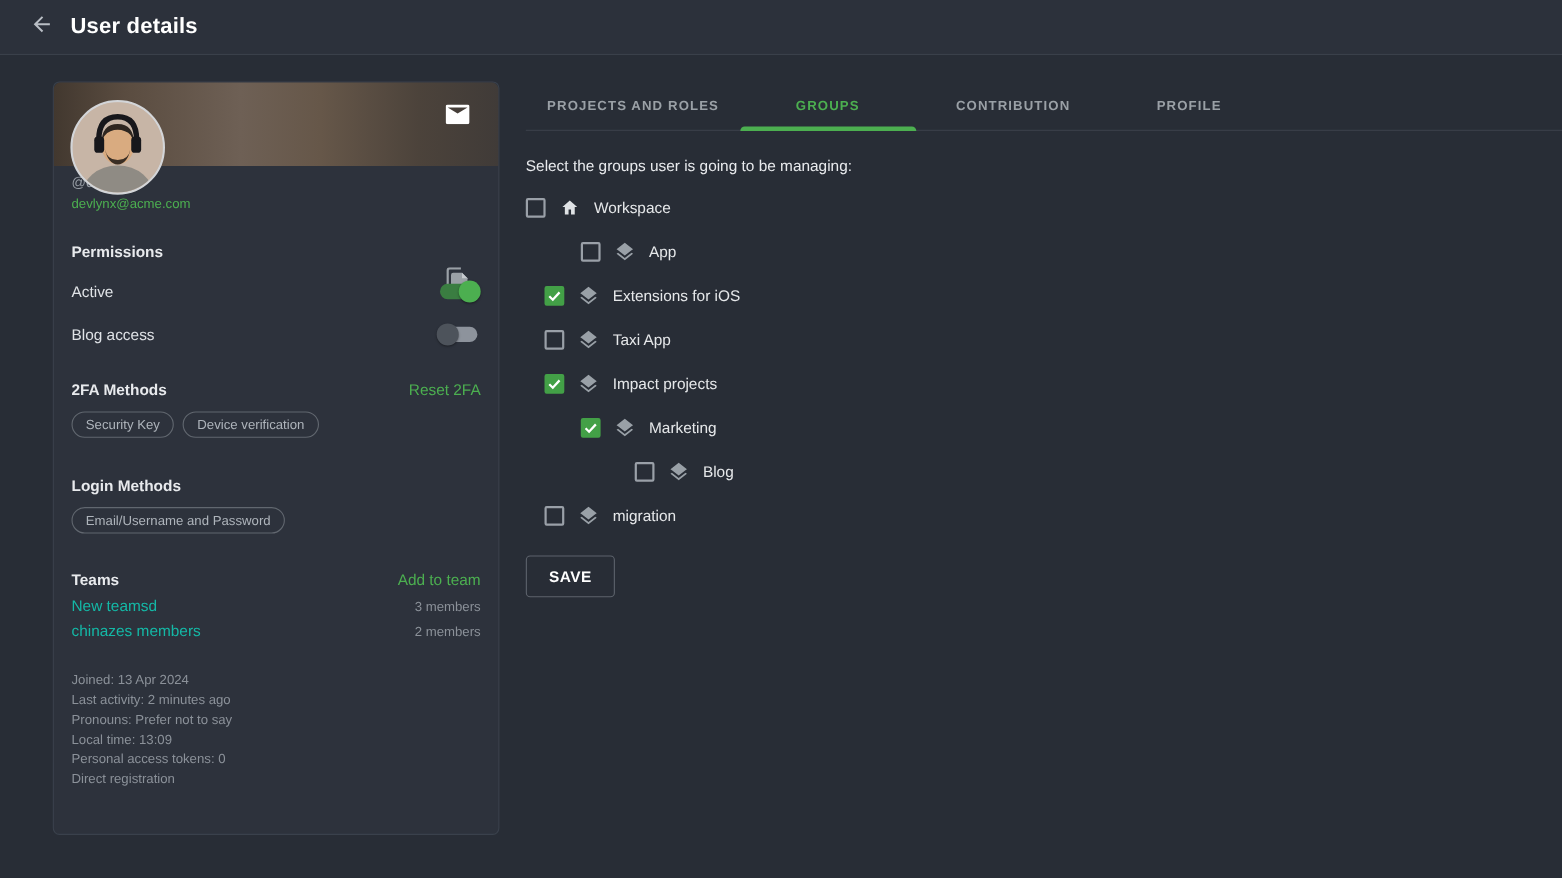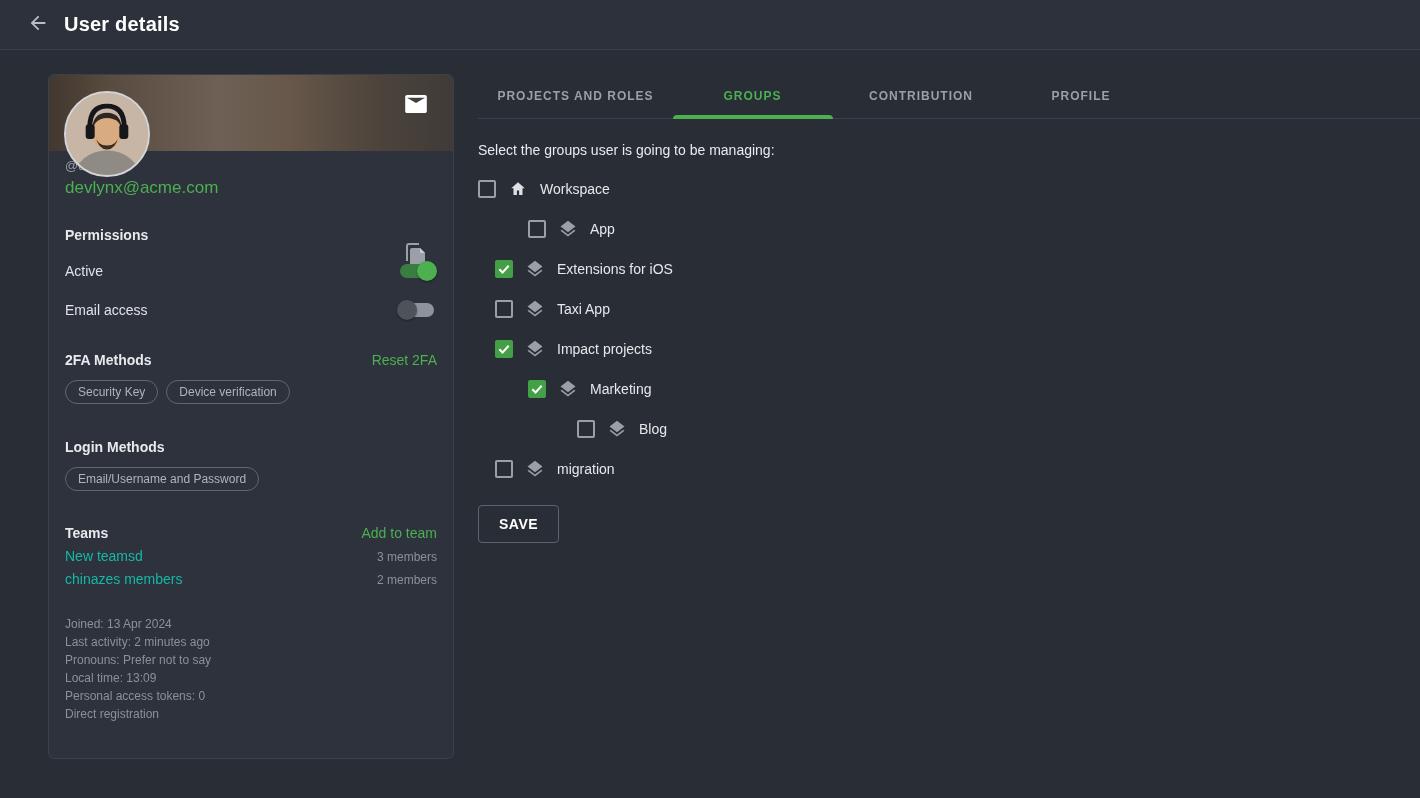--- a/index.html
+++ b/index.html
@@ -39,21 +39,21 @@
     position:absolute; left:15px; top:16px;
     width:86px; height:86px; border-radius:50%;
     border:2px solid #d3d5d8; overflow:hidden; background:#c7b5a6;
   }
   .mail-btn { position:absolute; top:20px; right:26px; width:22px; height:18px; cursor:pointer; }
   .copy-btn { position:absolute; top:168px; right:26px; width:22px; height:24px; cursor:pointer; }
 
   .card-body { padding:0 16px 16px 16px; }
   .user-name { margin-top:50px; font-size:20px; font-weight:700; color:#ffffff; }
   .user-handle { margin-top:7px; font-size:13px; color:#969ca4; }
-  .user-email { margin-top:5px; font-size:17px; color:#4caf50; }
+  .user-email { margin-top:5px; font-size:12px; color:#4caf50; }
 
   .section-h { font-size:14px; font-weight:700; color:#e8eaed; }
   .sec-permissions { margin-top:29px; }
 
   .toggle-row { display:flex; align-items:center; justify-content:space-between; margin-top:17px; height:22px; }
   .toggle-row .lbl { font-size:14px; color:#dfe2e6; }
 
   .switch { position:relative; width:40px; height:20px; display:inline-block; cursor:pointer; }
   .switch .track { position:absolute; left:3px; top:3px; width:34px; height:14px; border-radius:7px; background:#8d939c; }
   .switch .knob  { position:absolute; top:0; left:0; width:20px; height:20px; border-radius:50%; background:#4d535b; box-shadow:0 1px 2px rgba(0,0,0,.4); }
@@ -176,21 +176,21 @@
 
       <div class="toggle-row">
         <span class="lbl">Active</span>
         <span class="switch on">
           <span class="track"></span>
           <span class="knob"></span>
         </span>
       </div>
 
       <div class="toggle-row">
-        <span class="lbl">Email access</span>
+        <span class="lbl">Blog access</span>
         <span class="switch">
           <span class="track"></span>
           <span class="knob"></span>
         </span>
       </div>
 
       <div class="row-between sec-2fa">
         <span class="section-h">2FA Methods</span>
         <span class="green-link">Reset 2FA</span>
       </div>

